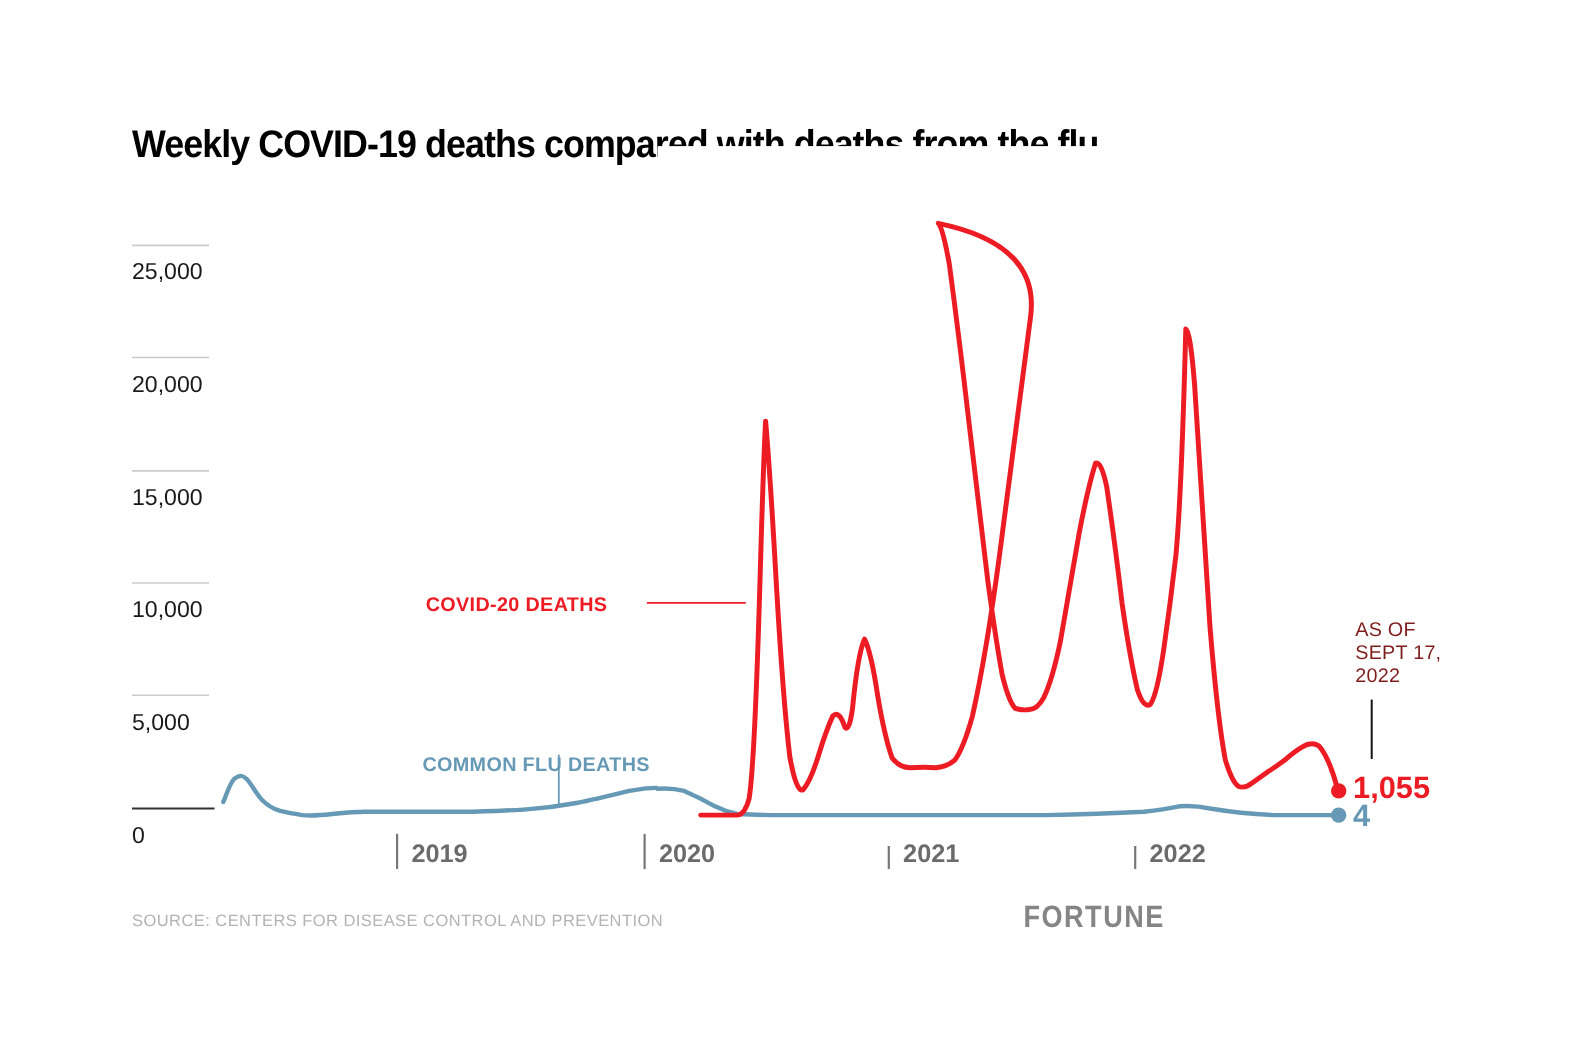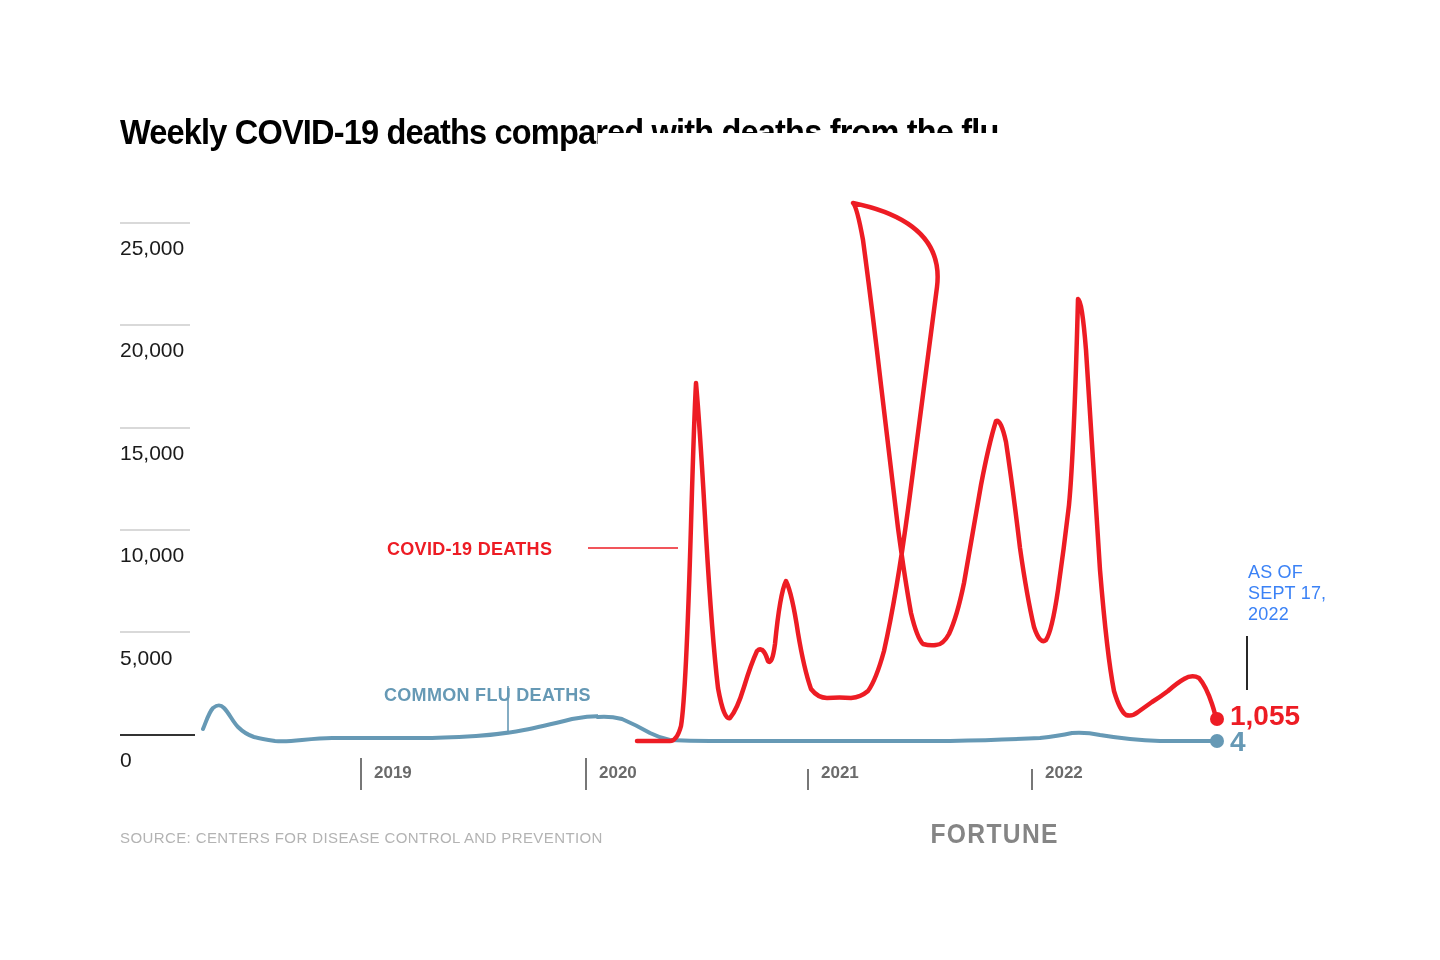--- a/index.html
+++ b/index.html
@@ -53,21 +53,21 @@
     color: #1a1a1a;
     font-family: "Liberation Sans", sans-serif;
     letter-spacing: 0px;
     white-space: nowrap;
     margin-top: 46px;
   }
 
   
   .x-label {
     position: absolute;
-    font-size: 17px;
+    font-size: 23px;
     font-weight: bold;
     color: #6b6b6b;
     font-family: "Liberation Sans", sans-serif;
     white-space: nowrap;
   }
 
   
   .series-label {
     position: absolute;
     font-size: 18px;
@@ -78,25 +78,24 @@
   }
   .label-covid { color: #ED1C24; }
   .label-flu   { color: #6699B5; }
 
   .asof {
     position: absolute;
     left: 1232px;
     top: 562px;
     font-size: 18px;
     line-height: 21px;
-    color: #3b82f6;
+    color: #7f1d1d;
     font-family: "Liberation Sans", sans-serif;
     letter-spacing: 0.2px;
     white-space: nowrap;
-    margin-left: 16px;
   }
 
   .endval {
     position: absolute;
     font-size: 28px;
     font-weight: bold;
     font-family: "Liberation Sans", sans-serif;
     white-space: nowrap;
   }
   .endval-covid { left: 1230px; top: 700px; color: #ED1C24; }
@@ -492,21 +491,21 @@
   <div class="y-label" style="left:120px; top:395px;">15,000</div>
   <div class="y-label" style="left:120px; top:497px;">10,000</div>
   <div class="y-label" style="left:120px; top:600px;">5,000</div>
   <div class="y-label" style="left:120px; top:702px;">0</div>
 
   <div class="x-label" style="left:374px;  top:763px;">2019</div>
   <div class="x-label" style="left:599px;  top:763px;">2020</div>
   <div class="x-label" style="left:821px;  top:763px;">2021</div>
   <div class="x-label" style="left:1045px; top:763px;">2022</div>
 
-  <div class="series-label label-covid" style="left:387px; top:539px;">COVID-19 DEATHS</div>
+  <div class="series-label label-covid" style="left:387px; top:539px;">COVID-20 DEATHS</div>
   <div class="series-label label-flu" style="left:384px; top:685px;">COMMON FLU DEATHS</div>
 
   <div class="asof">
     <div>AS OF</div>
     <div>SEPT 17,</div>
     <div>2022</div>
   </div>
 
   <div class="endval endval-covid">1,055</div>
   <div class="endval endval-flu">4</div>

